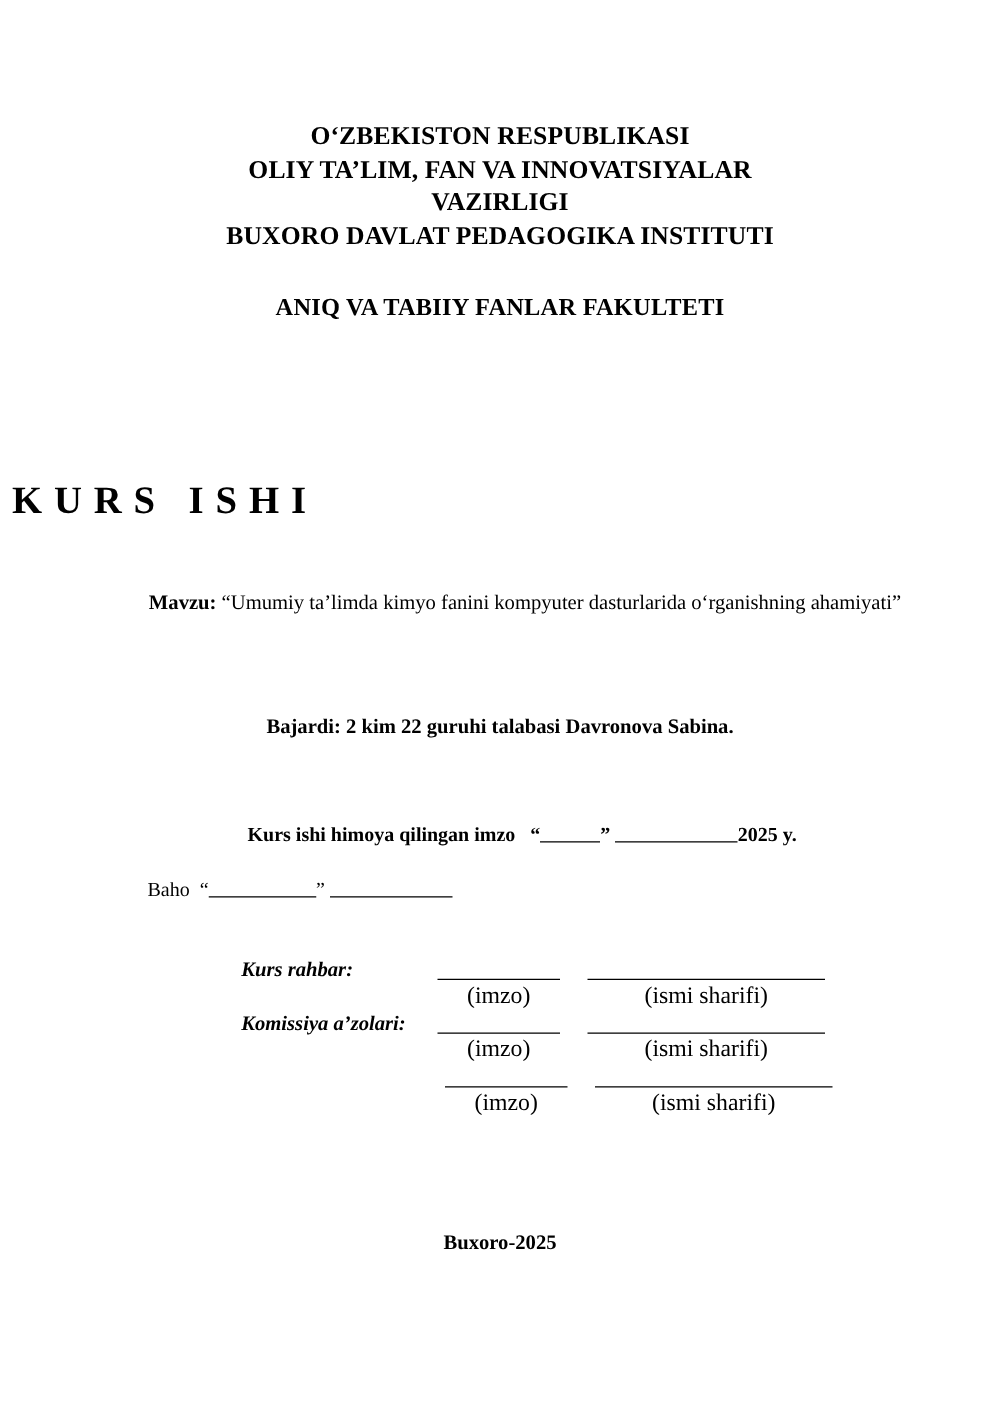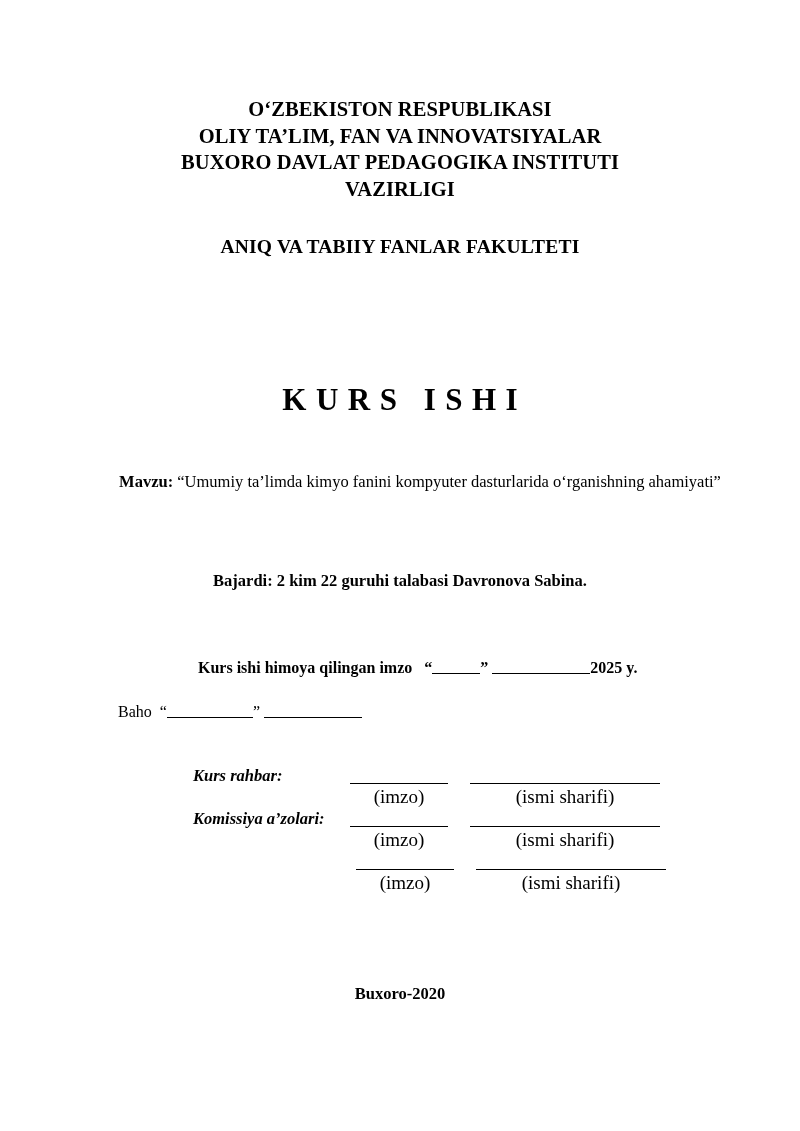--- a/index.html
+++ b/index.html
@@ -44,21 +44,21 @@
     margin-top: 32px;
     letter-spacing: 0.2px;
   }
 
   
   .doc-title {
     position: absolute;
     left: 0;
     top: 382px;
     width: 800px;
-    text-align: center;
+    text-align: left;
     font-weight: bold;
     font-size: 31px;
     letter-spacing: 9.5px;
     text-indent: 9.5px;
   }
 
   
   .topic-block {
     position: absolute;
     left: 110px;
@@ -165,22 +165,22 @@
   }
 </style>
 </head>
 <body>
 
 <div class="page">
 
   <div class="header-block">
     <div class="header-line">OʻZBEKISTON RESPUBLIKASI</div>
     <div class="header-line">OLIY TA’LIM, FAN VA INNOVATSIYALAR</div>
+    <div class="header-line">VAZIRLIGI</div>
     <div class="header-line">BUXORO DAVLAT PEDAGOGIKA INSTITUTI</div>
-    <div class="header-line">VAZIRLIGI</div>
     <div class="faculty-line">ANIQ VA TABIIY FANLAR FAKULTETI</div>
   </div>
 
   <div class="doc-title">KURS ISHI</div>
 
   <div class="topic-block">
     <span class="topic-label">Mavzu:</span><span>&nbsp;</span><span>“Umumiy ta’limda kimyo fanini kompyuter dasturlarida oʻrganishning ahamiyati”</span>
   </div>
 
   <div class="performer">Bajardi: 2 kim 22 guruhi talabasi  Davronova Sabina.</div>
@@ -217,15 +217,15 @@
 
     <div class="sig-row">
       <span class="sig-rule imzo-indent"></span>
       <span class="sig-rule ismi-indent"></span>
       <span class="sig-cap imzo-indent">(imzo)</span>
       <span class="sig-cap ismi-indent">(ismi sharifi)</span>
     </div>
 
   </div>
 
-  <div class="footer">Buxoro-2020</div>
+  <div class="footer">Buxoro-2025</div>
 
 </div>
 
 </body></html>

